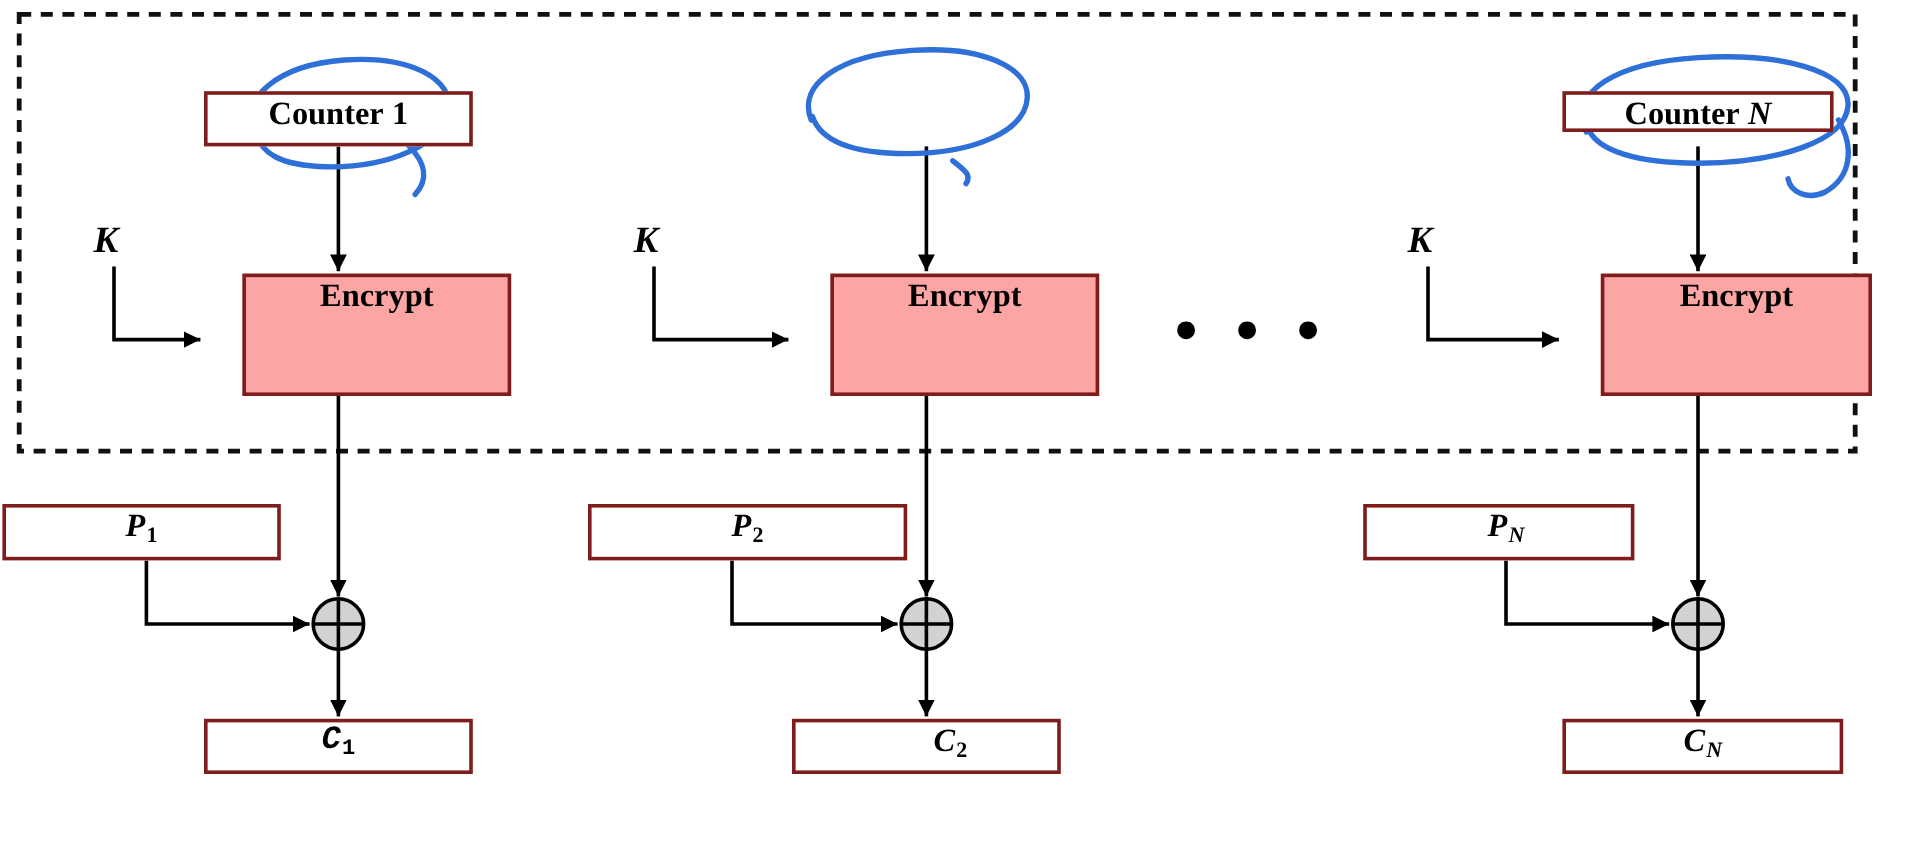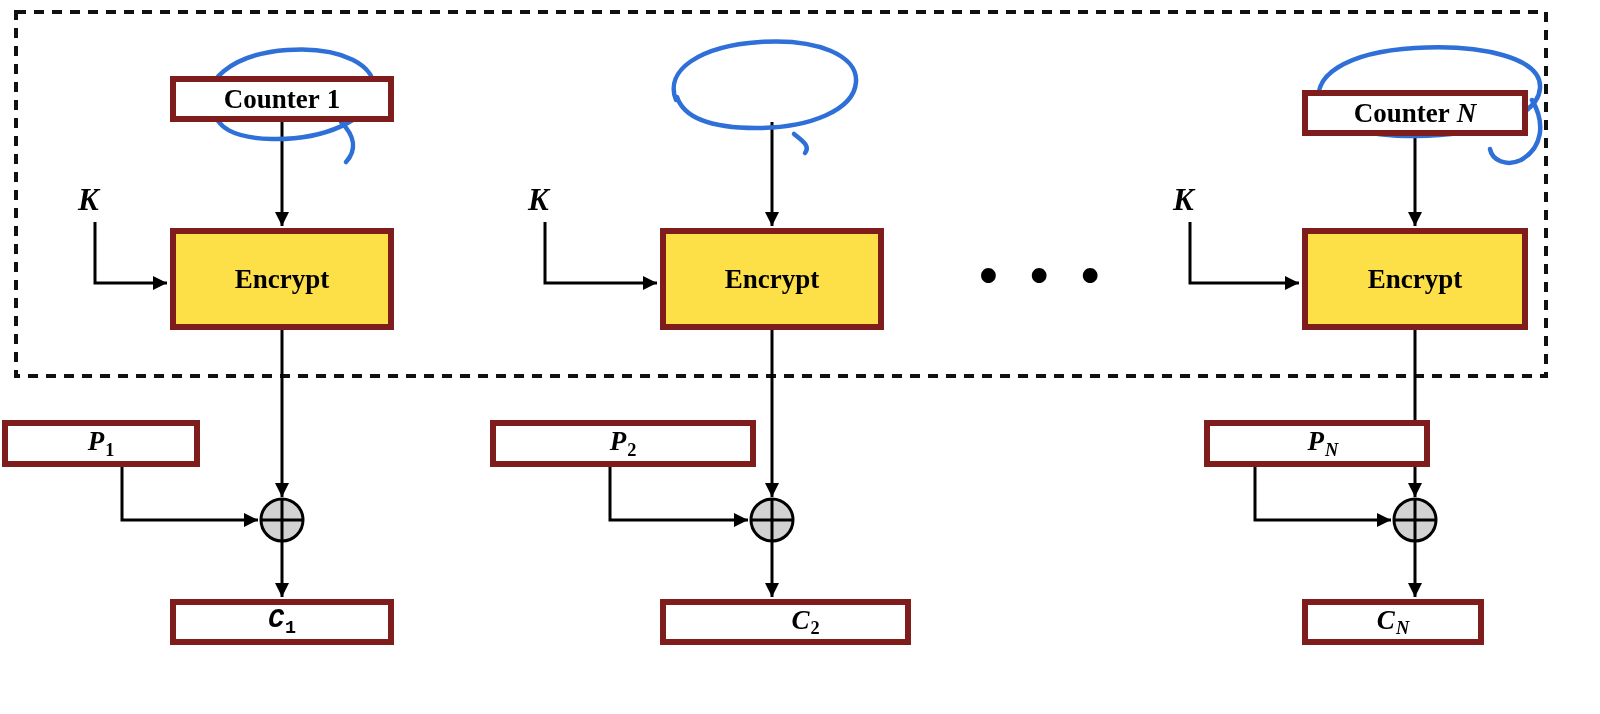--- a/index.html
+++ b/index.html
@@ -2,26 +2,26 @@
 <html><head>
 <meta charset="utf-8">
 <style>
   html, body { margin:0; padding:0; background:#ffffff; }
   .canvas {
     position:relative; width:1600px; height:714px; background:#ffffff;
     font-family:"Liberation Serif", serif; overflow:hidden;
   }
   svg.layer { position:absolute; left:0; top:0; }
   .box {
-    position:absolute; background:#ffffff; border:6px solid #7f1d1d;
-    display:flex; align-items:center; justify-content:center;
+    position:absolute; background:#ffffff; border:3px solid #7f1d1d;
+    display:flex; justify-content:center;
     font-weight:bold; font-size:27px; color:#000; box-sizing:border-box;
     z-index:2;
   }
-  .encrypt { background:#fde047; }
+  .encrypt { background:#fca5a5;margin-left:32px; }
   .klabel {
     position:absolute; font-weight:bold; font-style:italic; font-size:31px;
     color:#000; z-index:2;
   }
   .dots {
     position:absolute; font-size:42px; font-weight:bold; color:#000;
     letter-spacing:24px; z-index:2; font-family:"DejaVu Sans", sans-serif;
   }
   .base { font-style:italic; }
   .sub { font-size:0.68em; vertical-align:-0.28em; font-style:normal; margin-left:1px; }
@@ -97,47 +97,47 @@
     </g>
   </svg>
 
   <div class="box" style="left:170px; top:76px; width:224px; height:46px;">
     <span><span>Counter</span><span class="idx">1</span></span>
   </div>
   <div class="klabel" style="left:78px; top:182px;">K</div>
   <div class="box encrypt" style="left:170px; top:228px; width:224px; height:102px;">
     <span>Encrypt</span>
   </div>
-  <div class="box" style="left:2px; top:420px; width:198px; height:47px;">
+  <div class="box" style="left:2px; top:420px; width:232px; height:47px;">
     <span><span class="base">P</span><span class="sub">1</span></span>
   </div>
   <div class="box" style="left:170px; top:599px; width:224px; height:46px;font-family:Liberation Mono, monospace;">
     <span><span class="base">C</span><span class="sub">1</span></span>
   </div>
 
   <div class="klabel" style="left:528px; top:182px;">K</div>
   <div class="box encrypt" style="left:660px; top:228px; width:224px; height:102px;">
     <span>Encrypt</span>
   </div>
   <div class="box" style="left:490px; top:420px; width:266px; height:47px;">
     <span><span class="base">P</span><span class="sub">2</span></span>
   </div>
-  <div class="box" style="left:660px; top:599px; width:251px; height:46px;padding-left:40px;">
+  <div class="box" style="left:660px; top:599px; width:224px; height:46px;padding-left:40px;">
     <span><span class="base">C</span><span class="sub">2</span></span>
   </div>
 
   <div class="dots" style="left:975px; top:252px;">•••</div>
 
-  <div class="box" style="left:1302px; top:76px; width:226px; height:46px;margin-top:14px;">
+  <div class="box" style="left:1302px; top:76px; width:226px; height:34px;">
     <span><span>Counter</span><span class="idx it">N</span></span>
   </div>
   <div class="klabel" style="left:1173px; top:182px;">K</div>
   <div class="box encrypt" style="left:1302px; top:228px; width:226px; height:102px;">
     <span>Encrypt</span>
   </div>
-  <div class="box" style="left:1204px; top:420px; width:226px; height:47px;padding-left:12px;">
+  <div class="box" style="left:1136px; top:420px; width:226px; height:47px;padding-left:12px;">
     <span><span class="base">P</span><span class="sub it">N</span></span>
   </div>
-  <div class="box" style="left:1302px; top:599px; width:182px; height:46px;">
+  <div class="box" style="left:1302px; top:599px; width:234px; height:46px;">
     <span><span class="base">C</span><span class="sub it">N</span></span>
   </div>
 
 </div>
 
 </body></html>

